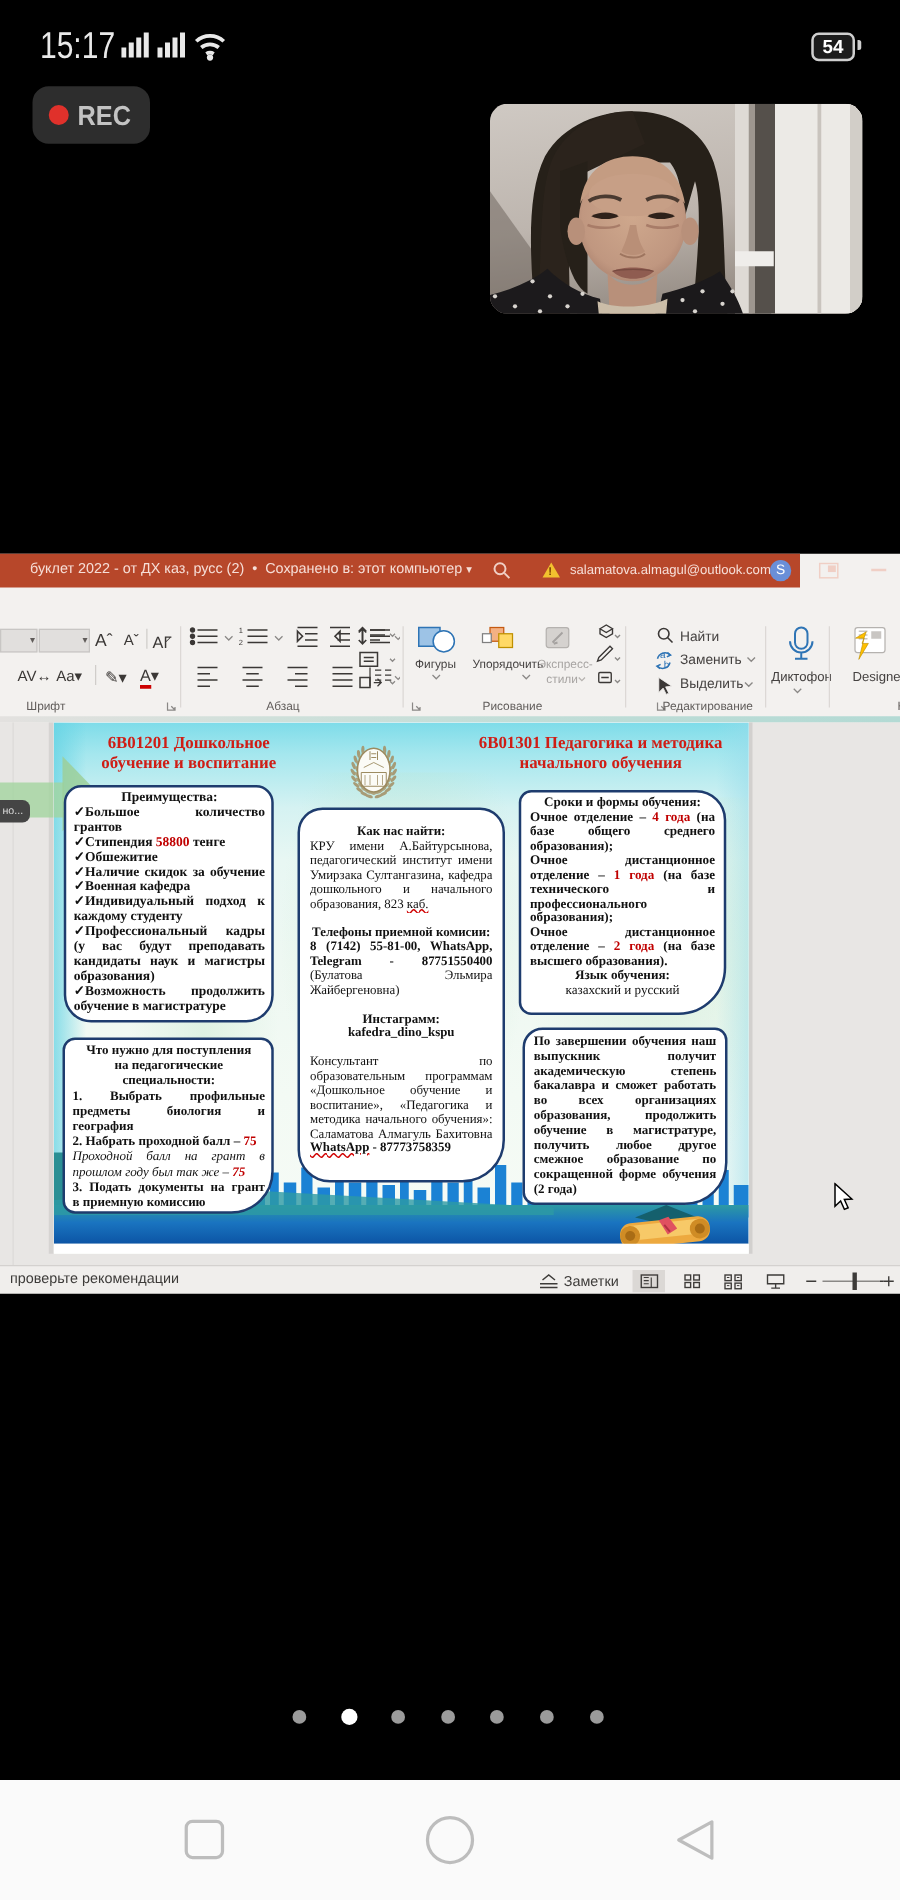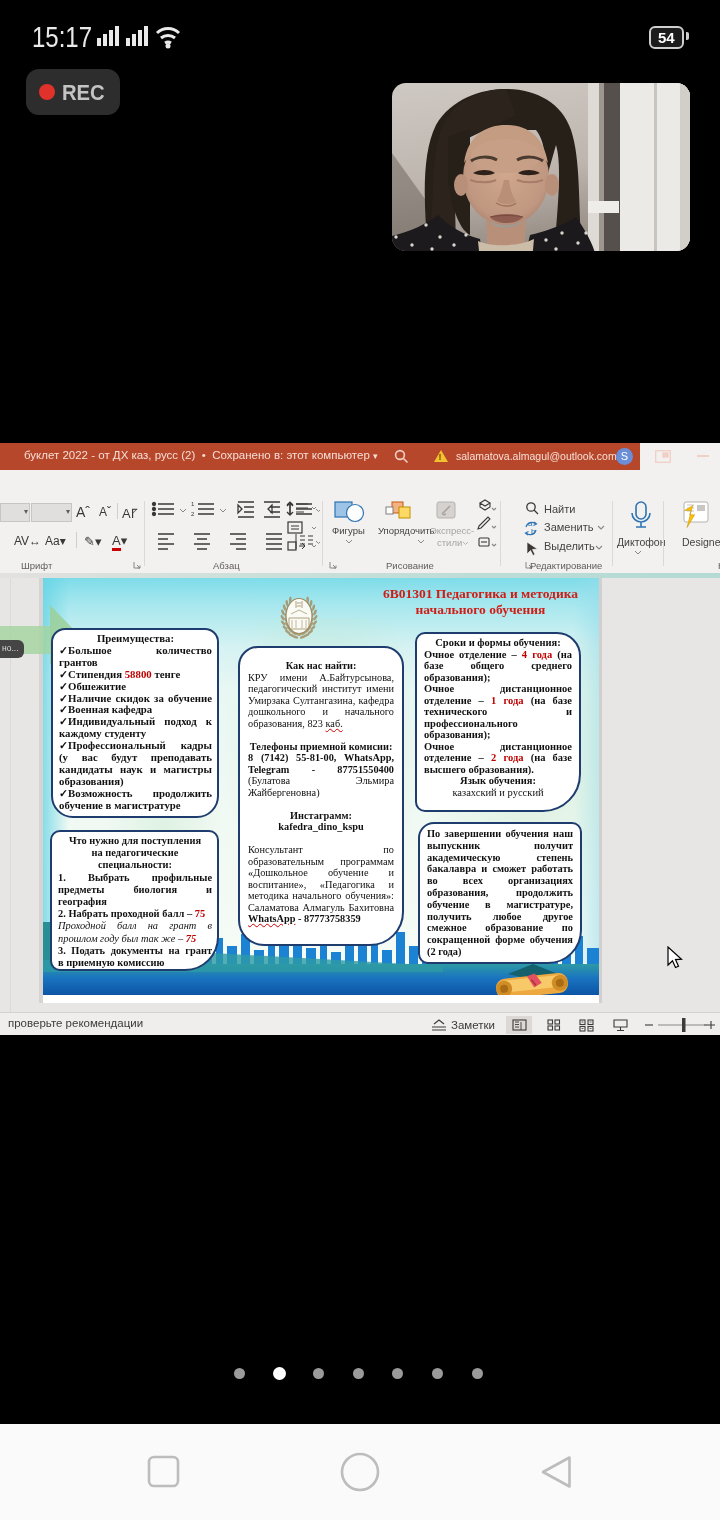--- a/index.html
+++ b/index.html
@@ -348,20 +348,21 @@
           <div class="abs" style="left:530px;top:0;width:26px;height:385px;background:linear-gradient(270deg,rgba(150,220,235,0.55),rgba(150,220,235,0));"></div>
           <div class="abs" style="left:180px;top:40px;width:200px;height:330px;background:radial-gradient(ellipse at 50% 40%,rgba(190,228,200,0.55),rgba(190,228,200,0) 70%);"></div>
         <div class="abs" style="left:380px;top:60px;width:180px;height:300px;background:radial-gradient(ellipse at 60% 40%,rgba(198,232,205,0.5),rgba(198,232,205,0) 72%);"></div>
         <div class="abs" style="left:60px;top:120px;width:120px;height:260px;background:radial-gradient(ellipse at 50% 50%,rgba(200,233,208,0.45),rgba(200,233,208,0) 70%);"></div>
         <svg class="abs" style="left:0;top:0" width="120" height="140" viewBox="0 0 120 140">
           <rect x="0" y="48" width="8" height="28" fill="#a2d49f" opacity="0.8"></rect>
           <polygon points="7,27 7,87 36,57" fill="#9ccf99" opacity="0.85"></polygon>
           <polygon points="7,70 70,110 84,124 14,84" fill="#b4dfb4" opacity="0.4"></polygon>
         </svg>
 
+        <div class="abs serif tt" style="left:18px;top:8px;width:180px;font-size:13.5px;line-height:15.5px;">6В01201 Дошкольное обучение и воспитание</div>
         <div class="abs serif tt" style="left:335px;top:8px;width:205px;font-size:13.5px;line-height:15.5px;">6В01301 Педагогика и методика начального обучения</div>
 
         <svg class="abs" style="left:229px;top:14px" width="54" height="50" viewBox="0 0 54 50">
           <g opacity="0.9">
             <ellipse cx="18.3" cy="7.6" rx="3.1" ry="1.3" fill="#a5946b" transform="rotate(92 18.3 7.6)"></ellipse>
             <ellipse cx="18.4" cy="11.5" rx="2.6" ry="1.1" fill="#ab9a72" transform="rotate(92 18.4 11.5)"></ellipse>
             <ellipse cx="14.9" cy="11.0" rx="3.1" ry="1.3" fill="#a5946b" transform="rotate(84 14.9 11.0)"></ellipse>
             <ellipse cx="16.0" cy="14.8" rx="2.6" ry="1.1" fill="#ab9a72" transform="rotate(84 16.0 14.8)"></ellipse>
             <ellipse cx="12.4" cy="15.4" rx="3.1" ry="1.3" fill="#a5946b" transform="rotate(75 12.4 15.4)"></ellipse>
             <ellipse cx="14.4" cy="18.9" rx="2.6" ry="1.1" fill="#ab9a72" transform="rotate(75 14.4 18.9)"></ellipse>

